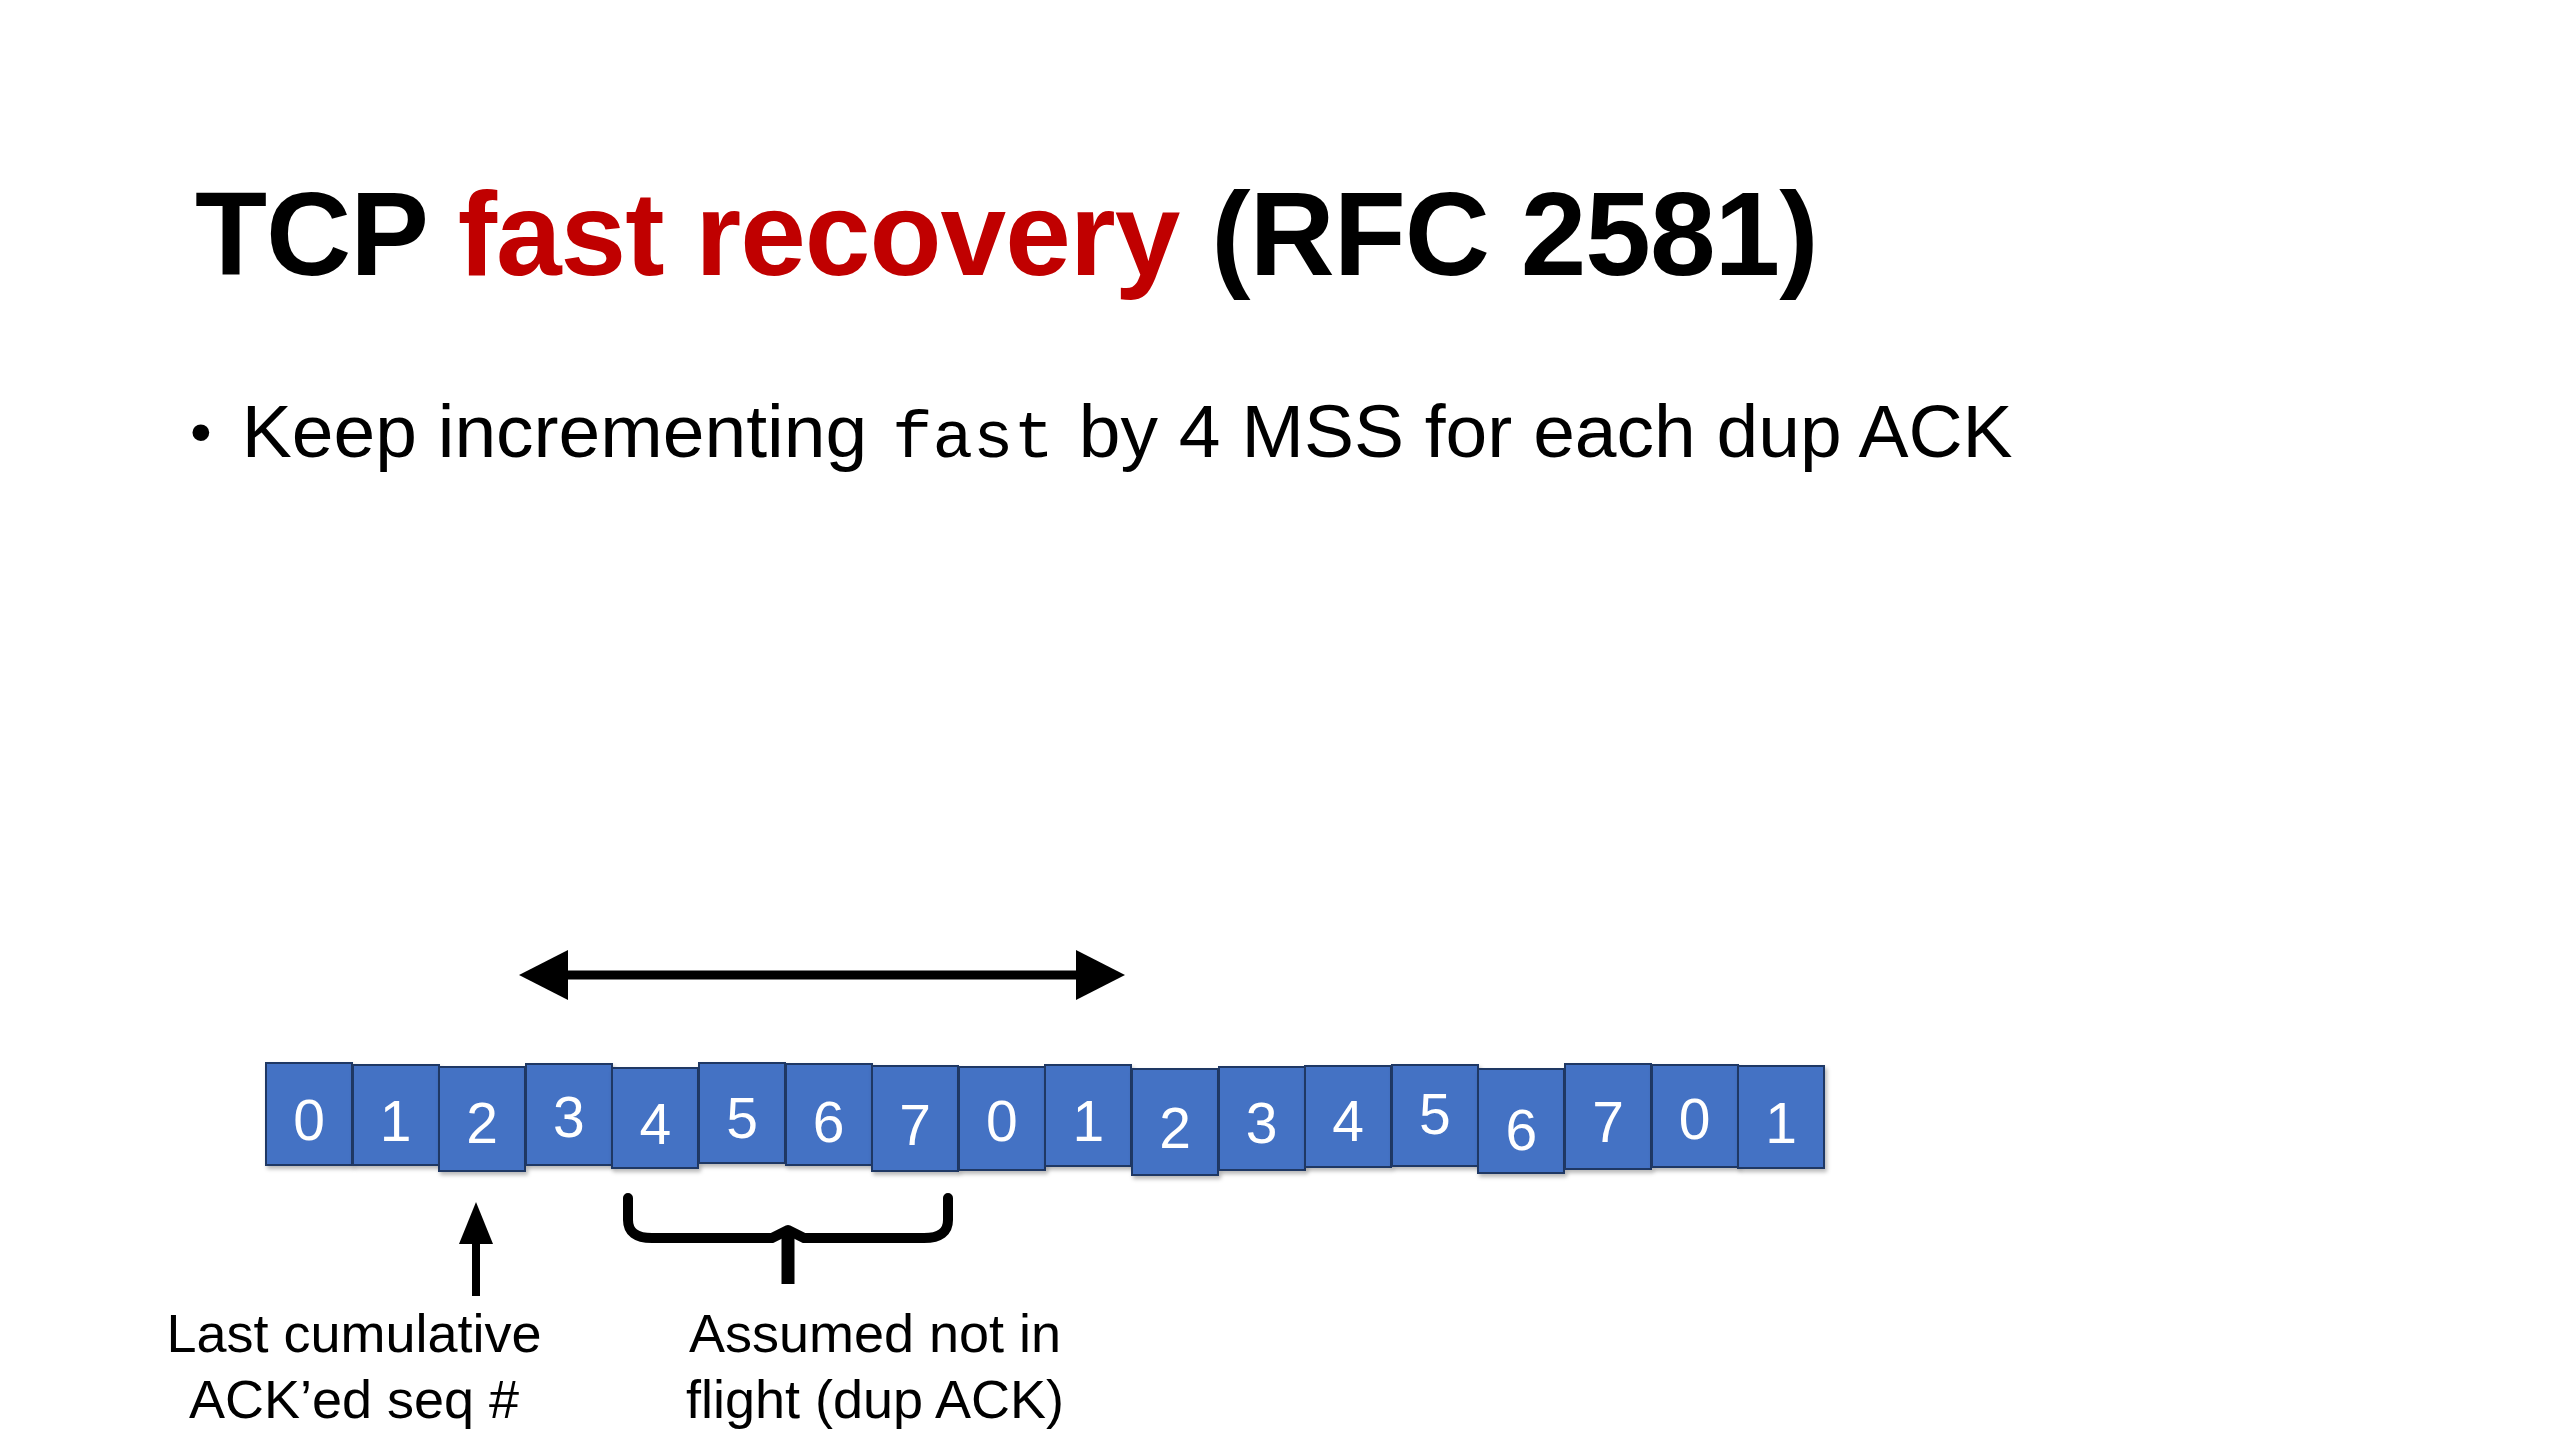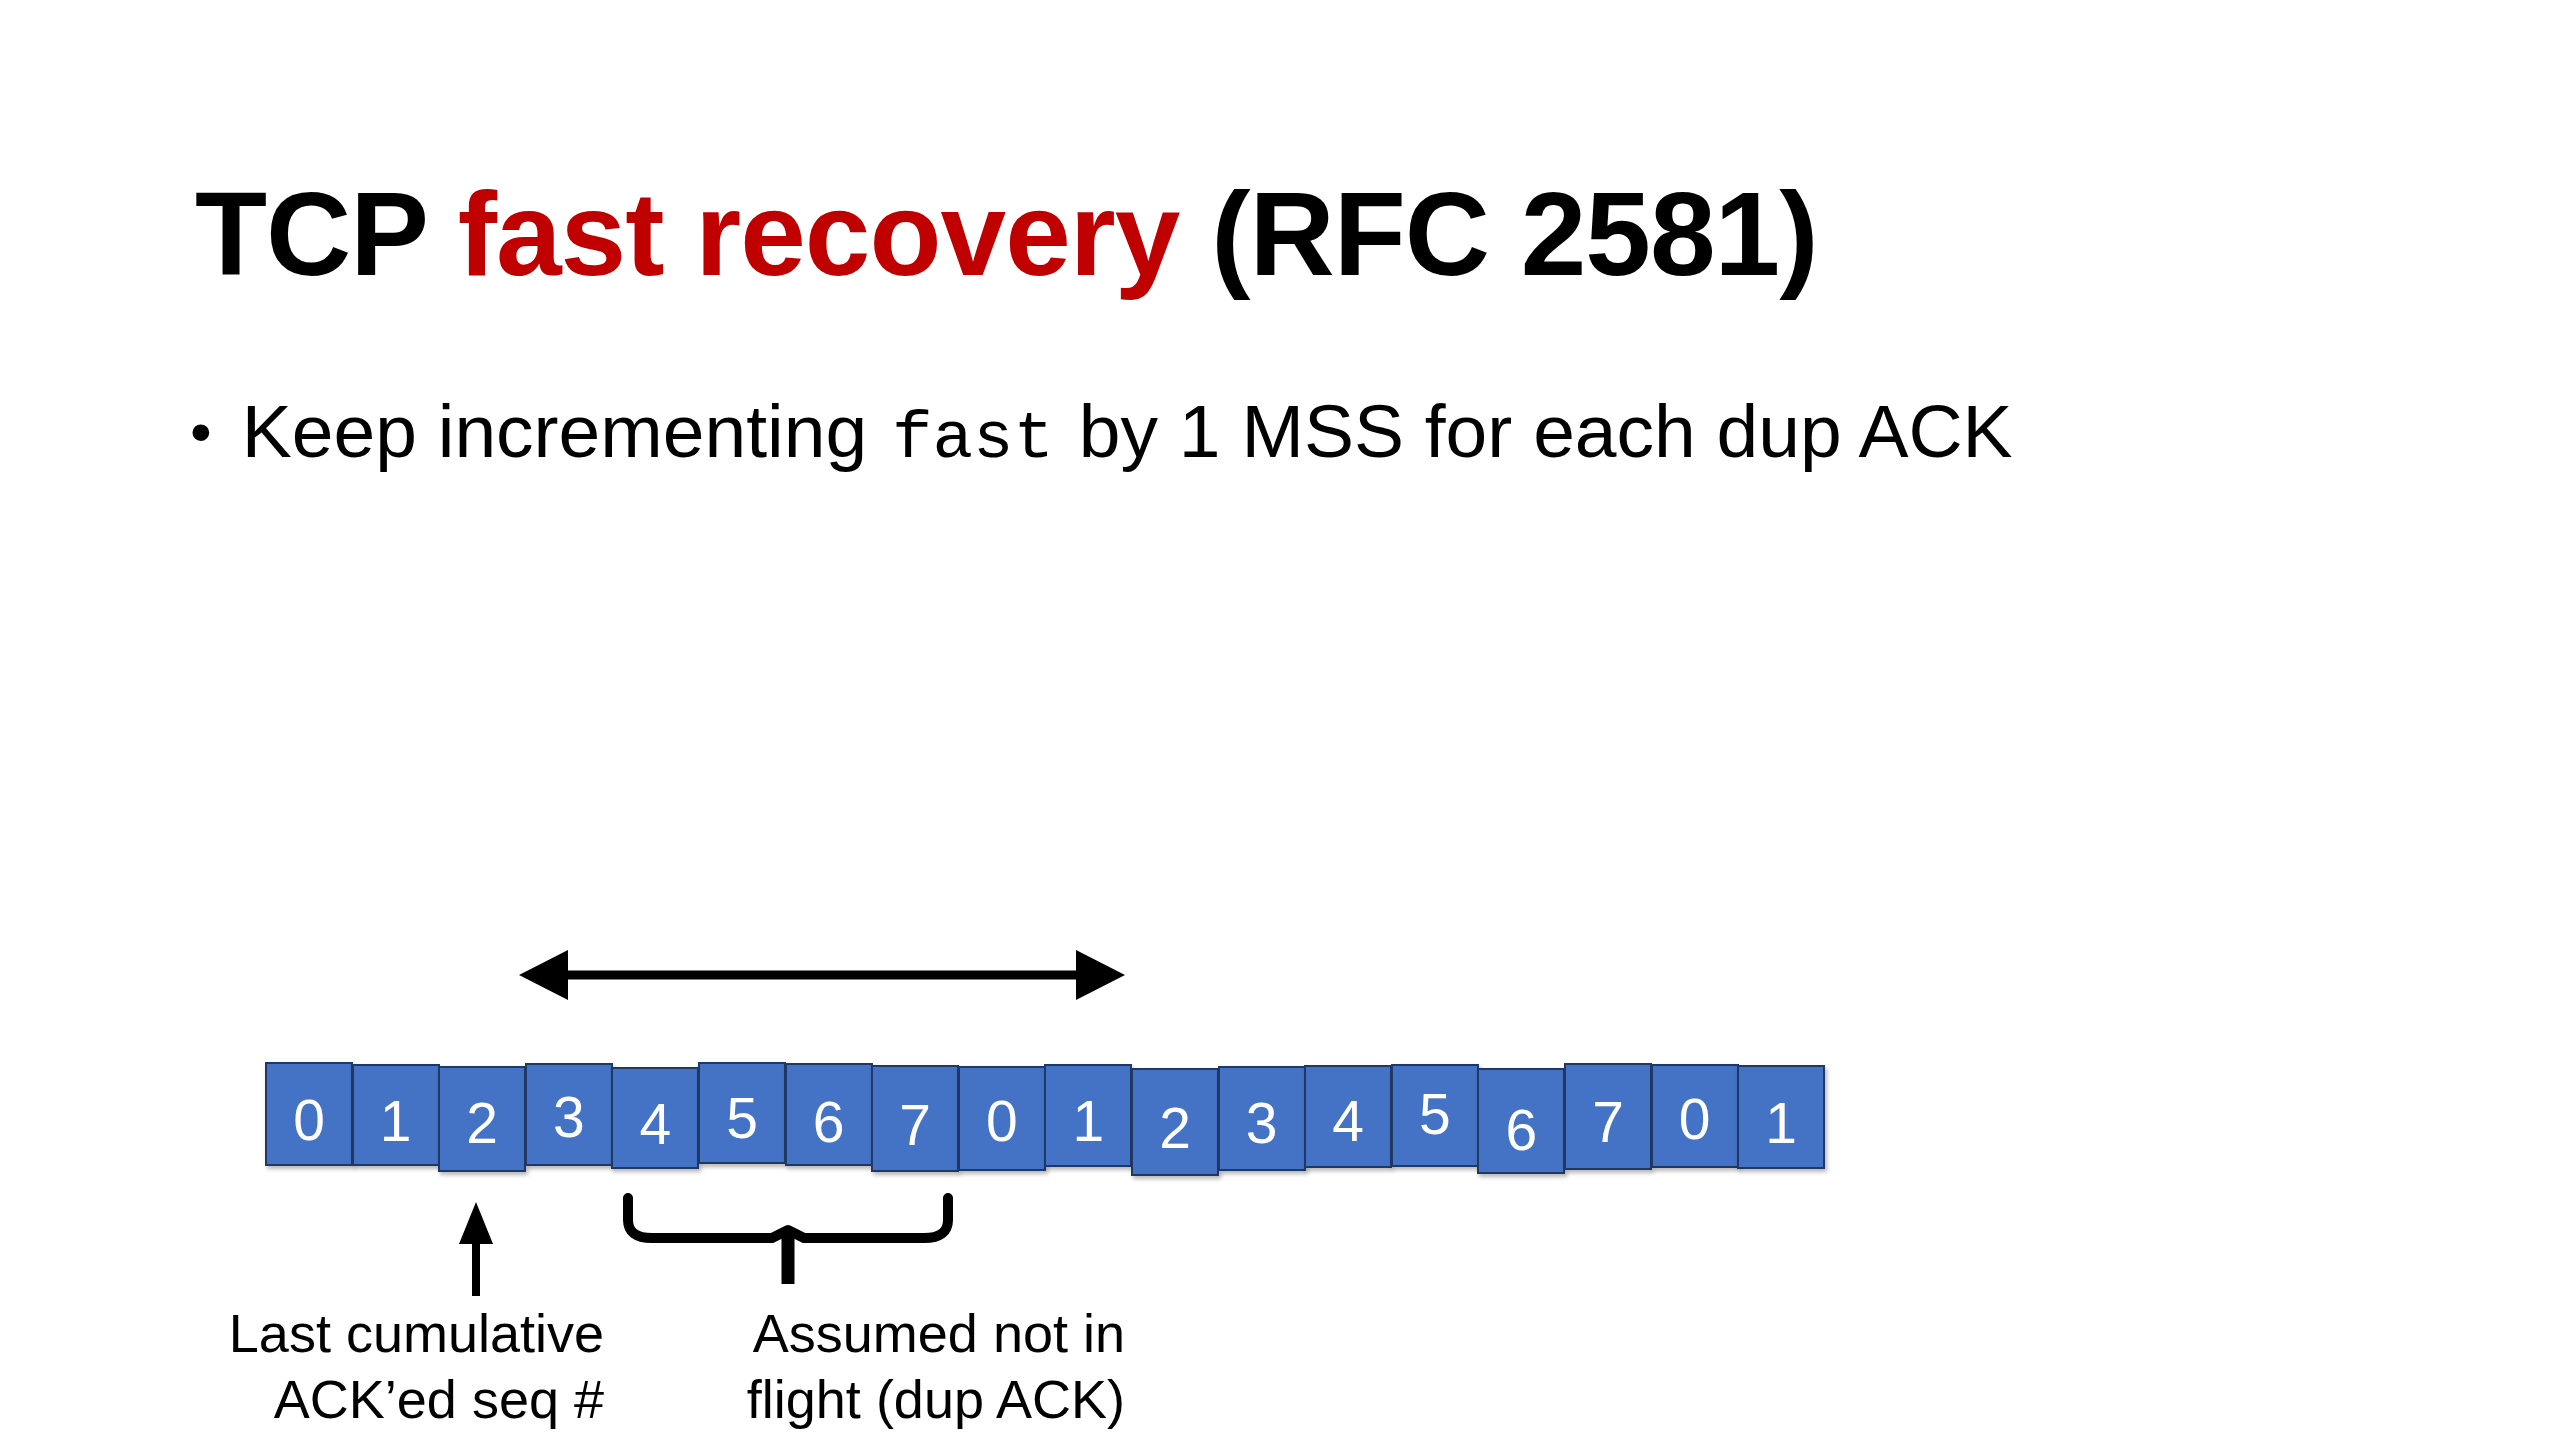--- a/index.html
+++ b/index.html
@@ -39,37 +39,37 @@
     background:var(--box-fill,#4472C4);
     border:2px solid var(--box-border,#1F3864);
     box-shadow:2px 3px 4px rgba(0,0,0,0.28);
     display:flex;align-items:center;justify-content:center;
   }
   .cell span{
     color:#fff;font-size:57px;font-family:"Liberation Sans",sans-serif;
   }
   .caption{
     position:absolute;width:500px;top:1300px;
-    font-size:54px;line-height:66px;text-align:right;white-space:nowrap;
+    font-size:54px;line-height:66px;text-align:center;white-space:nowrap;
   }
   .caption-ack{left:104px;}
   .caption-flight{left:625px;}
 </style>
 </head>
 <body>
 
 <div class="slide" style="--background: #FFFFFF; --text-black: #000000; --title-red: #C00000; --code-red: #C42222; --box-fill: #4472C4; --box-border: #1F3864;">
 
   <h1 class="title">
     <span>TCP </span><span class="hl">fast recovery</span><span> (RFC 2581)</span>
   </h1>
 
   <div class="bullet">
     <span class="marker">•</span>
-    <span><span>Keep incrementing </span><span class="code-inline">fast</span><span> by 1 MSS for each dup ACK</span></span>
+    <span><span>Keep incrementing </span><span class="code-inline">fast</span><span> by 4 MSS for each dup ACK</span></span>
   </div>
 
   <div class="state">
   </div>
 
   <svg class="gfx" style="left:502px;top:943px;" width="640" height="64" viewBox="0 0 640 64">
     <line x1="52" y1="32" x2="588" y2="32" stroke="#000" stroke-width="9"></line>
     <polygon points="17,32 66,7 66,57" fill="#000"></polygon>
     <polygon points="623,32 574,7 574,57" fill="#000"></polygon>
   </svg>

